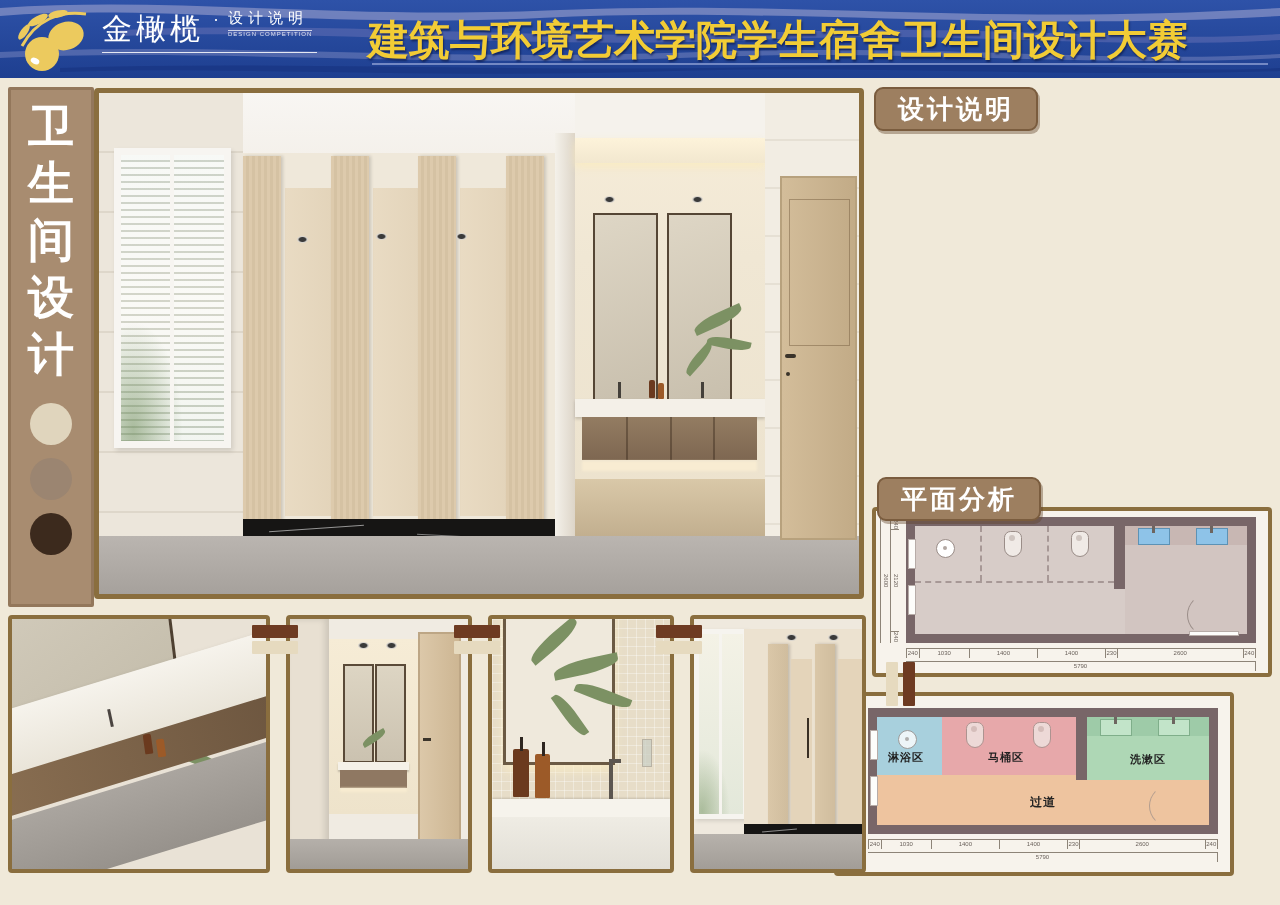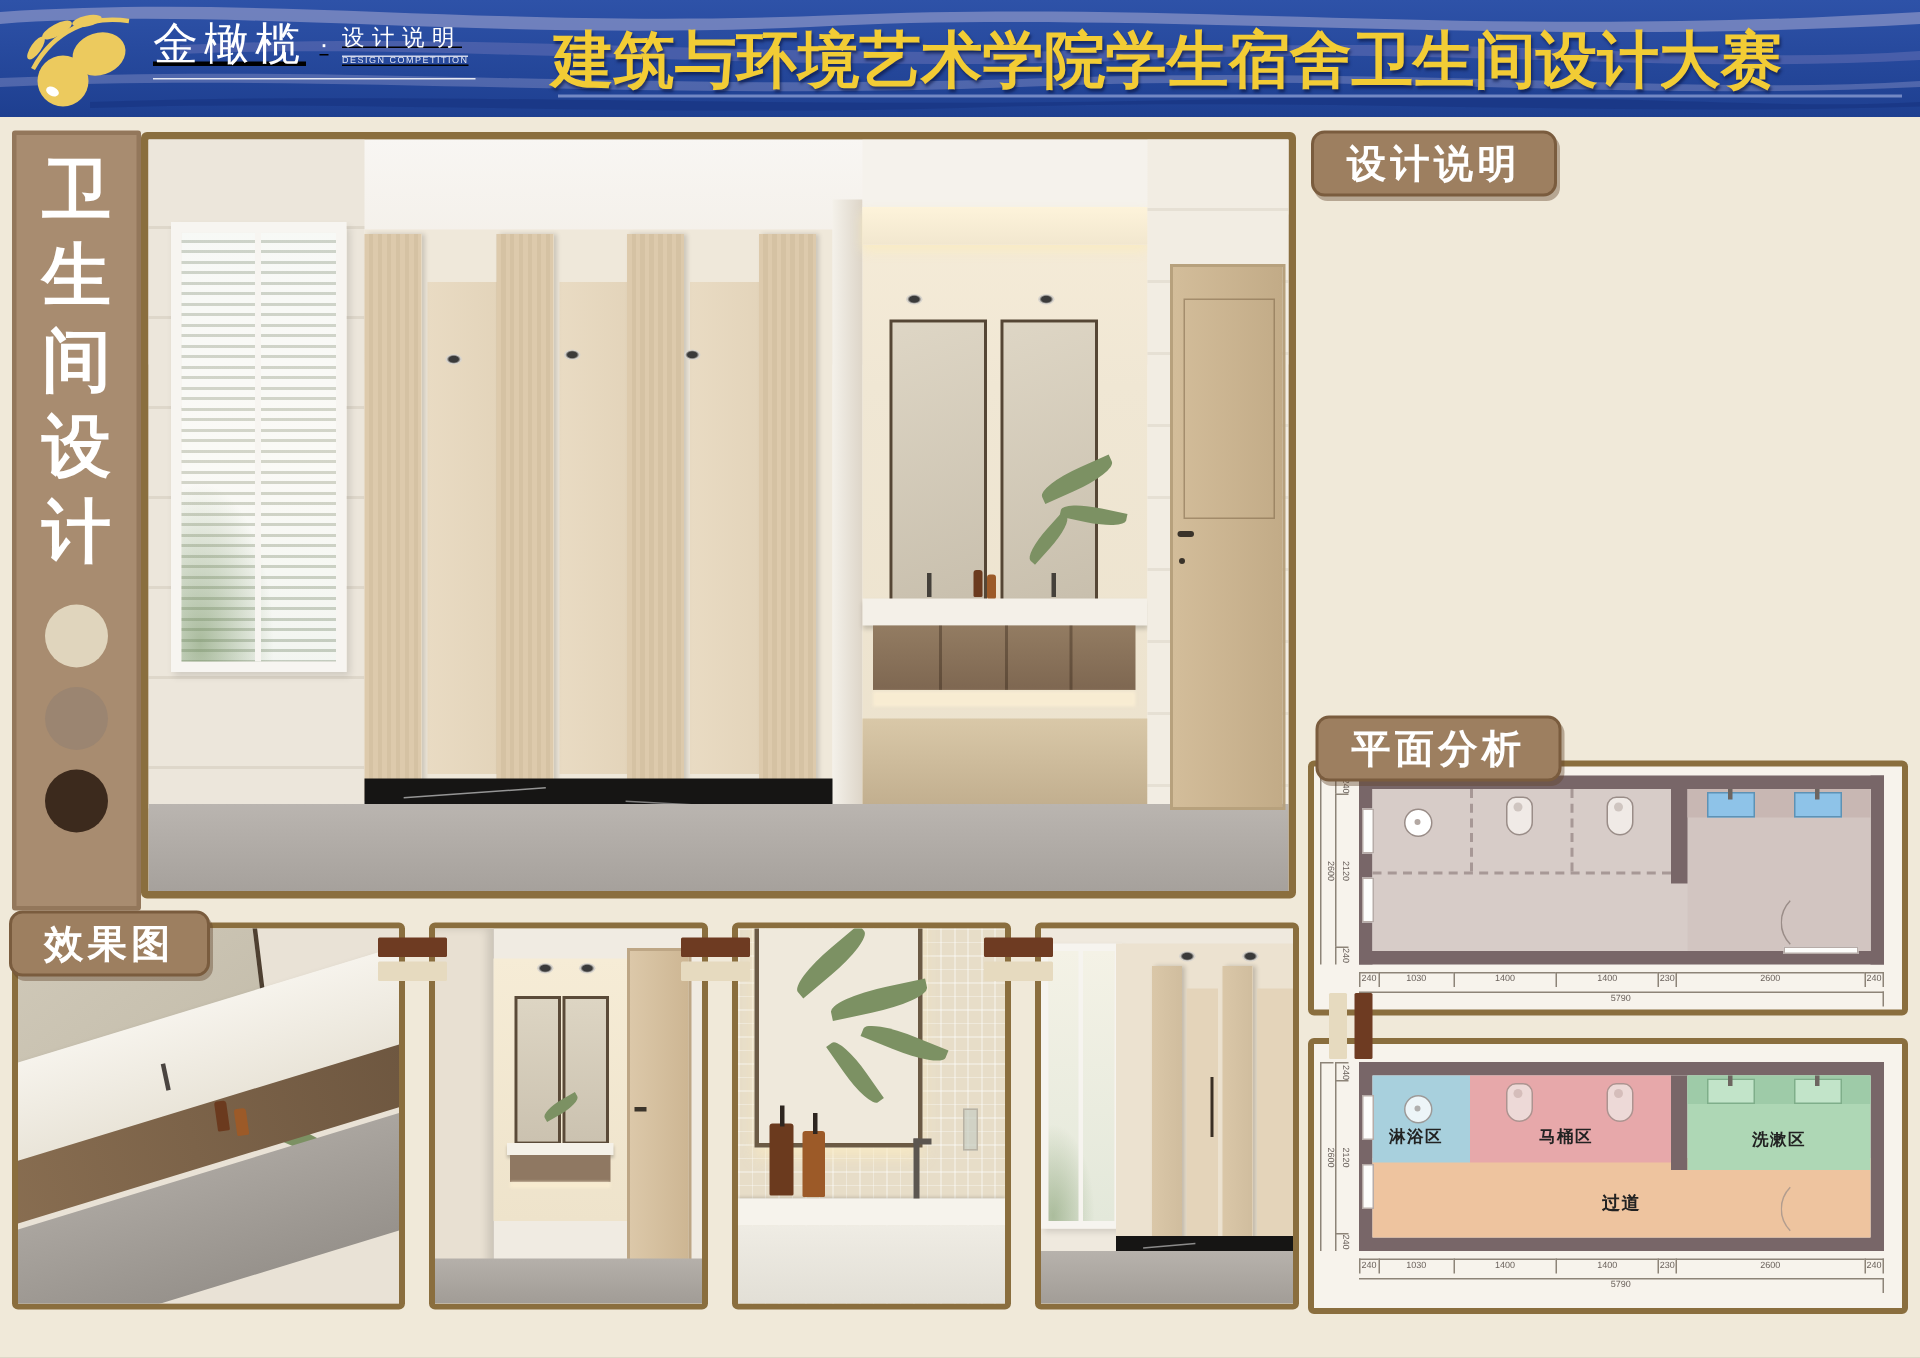--- a/index.html
+++ b/index.html
@@ -101,21 +101,21 @@
         <ellipse cx="30" cy="18" rx="11" ry="4" fill="#ecca5e" transform="rotate(-28 30 18)"></ellipse>
         <ellipse cx="16" cy="30" rx="9" ry="3.4" fill="#ecca5e" transform="rotate(-55 16 30)"></ellipse>
         <ellipse cx="50" cy="12" rx="10" ry="3.6" fill="#ecca5e" transform="rotate(-12 50 12)"></ellipse>
         <ellipse cx="58" cy="34" rx="18" ry="14" fill="#ecca5e" transform="rotate(-18 58 34)"></ellipse>
         <circle cx="34" cy="52" r="17" fill="#ecca5e"></circle>
         <ellipse cx="27" cy="59" rx="4.5" ry="3" fill="#fff" transform="rotate(25 27 59)"></ellipse>
       </svg>
     </div>
 
     <div class="abs" style="left:102px;top:9px;z-index:5;">
-      <div style="display:flex;align-items:center;text-decoration:underline;">
+      <div style="display:flex;align-items:flex-start;">
         <span class="brand-cn">金橄榄</span>
         <span class="brand-dot">·</span>
         <span style="display:inline-block;vertical-align:middle;">
           <span class="brand-sub">设计说明</span>
           <span class="brand-sub-tiny" style="display:block;">DESIGN COMPETITION</span>
         </span>
       </div>
       <div class="brand-line"></div>
     </div>
 
@@ -263,21 +263,21 @@
       </div>
       <div class="dimv" style="left:4px;top:6px;height:126px;">
         <div class="dimvcell" style="flex:1;">2600</div>
       </div>
     </div>
   </div>
 
   <span class="conn-cream" style="left:886px;top:662px;width:12px;height:44px;"></span>
   <span class="conn-brown" style="left:903px;top:662px;width:12px;height:44px;"></span>
 
-  <div class="frame" style="left:872px;top:692px;width:392px;height:176px;">
+  <div class="frame" style="left:834px;top:692px;width:392px;height:176px;">
     <div class="scene">
       <div class="abs" style="left:30px;top:12px;width:350px;height:126px;">
         <div class="wall" style="left:0;top:0;width:350px;height:9px;"></div>
         <div class="wall" style="left:0;top:117px;width:350px;height:9px;"></div>
         <div class="wall" style="left:0;top:0;width:9px;height:126px;"></div>
         <div class="wall" style="left:341px;top:0;width:9px;height:126px;"></div>
         <div class="abs" style="left:9px;top:64px;width:332px;height:53px;background:#eec49f;"></div>
         <div class="abs" style="left:9px;top:9px;width:65px;height:58px;background:#a8d0dd;"></div>
         <div class="abs" style="left:74px;top:9px;width:134px;height:58px;background:#e7a8aa;"></div>
         <div class="wall" style="left:208px;top:9px;width:11px;height:63px;"></div>
@@ -322,21 +322,20 @@
         <div class="dimvcell" style="flex:240;">240</div>
         <div class="dimvcell" style="flex:2120;">2120</div>
         <div class="dimvcell" style="flex:240;">240</div>
       </div>
       <div class="dimv" style="left:4px;top:12px;height:126px;">
         <div class="dimvcell" style="flex:1;">2600</div>
       </div>
     </div>
   </div>
 
-  <div class="htag" style="left:6px;top:607px;width:130px;height:40px;">效果图</div>
 
   <div class="frame" style="left:8px;top:615px;width:254px;height:250px;">
     <div class="scene">
       <div class="abs" style="inset:0;background:#e9e2d6;"></div>
       <div class="abs" style="left:-8%;top:-10%;width:70%;height:52%;background:linear-gradient(150deg,#d2cbbb,#c2bba9);border:3px solid #4e4031;transform:rotate(-7deg);"></div>
       <span class="leaf" style="left:30%;top:34%;width:70px;height:16px;transform:rotate(-14deg);"></span>
       <span class="leaf" style="left:48%;top:42%;width:60px;height:14px;transform:rotate(10deg);"></span>
       <span class="leaf" style="left:60%;top:52%;width:55px;height:13px;transform:rotate(28deg);"></span>
       <div class="abs" style="left:-12%;top:40%;width:130%;height:26%;background:linear-gradient(#f6f3ec,#e9e4d8);transform:rotate(-17deg);transform-origin:left;box-shadow:0 4px 6px rgba(0,0,0,.25);"></div>
       <div class="abs" style="left:-12%;top:66%;width:120%;height:16%;background:linear-gradient(90deg,#8a6f52,#6e5740);transform:rotate(-17deg);transform-origin:left;"></div>

